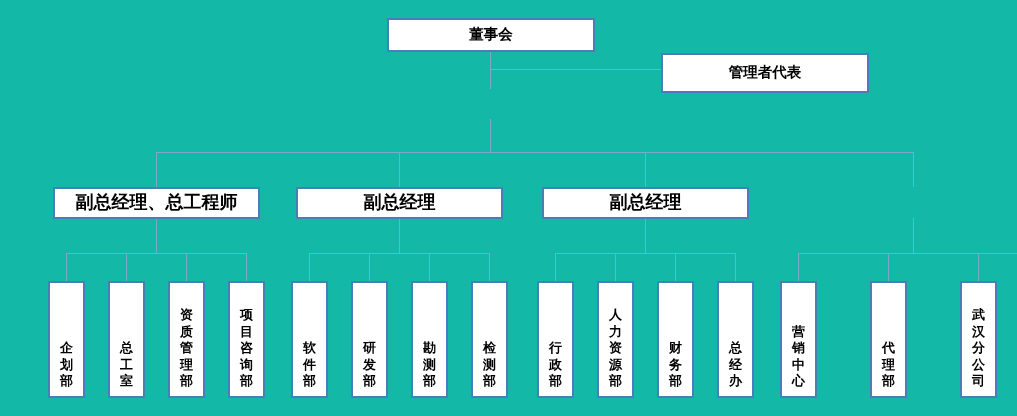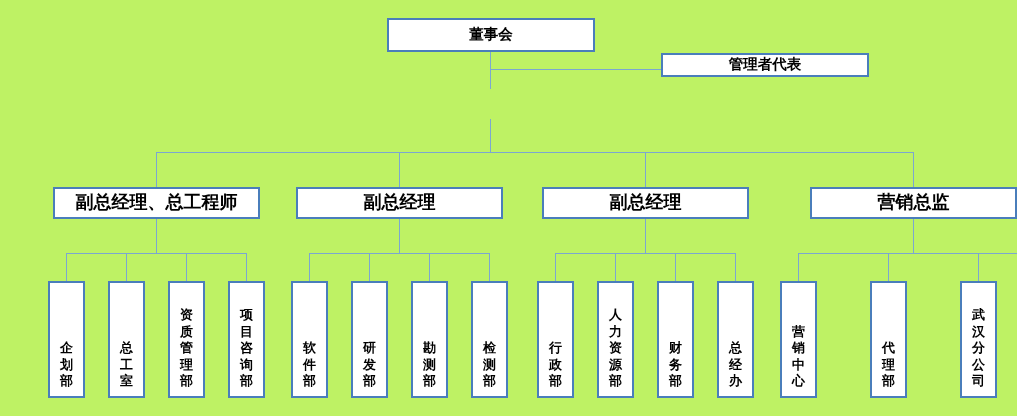--- a/index.html
+++ b/index.html
@@ -7,21 +7,21 @@
     padding: 0;
     background: #ffffff;
   }
   body {
     font-family: "Liberation Sans", "DejaVu Sans", sans-serif;
   }
   #chart {
     position: relative;
     width: 1017px;
     height: 416px;
-    background: #bef264;
+    background: #14b8a6;
     overflow: hidden;
   }
   
   .node {
     position: absolute;
     box-sizing: border-box;
     border: 2px solid #4a7ebb;
     background: #ffffff;
     display: flex;
     align-items: center;
@@ -113,27 +113,26 @@
   <div class="lv" style="left:735px; top:253px; height:28px;"></div>
 
   <div class="lv" style="left:913px; top:218px; height:35px;"></div>
   <div class="lh" style="left:798px; top:253px; width:230px;"></div>
   <div class="lv" style="left:798px; top:253px; height:28px;"></div>
   <div class="lv" style="left:888px; top:253px; height:28px;"></div>
   <div class="lv" style="left:978px; top:253px; height:28px;"></div>
 
   <div class="node top" style="left:387px; top:18px; width:208px; height:34px;">董事会</div>
 
-  <div class="node top" style="left:661px; top:53px; width:208px; height:24px;text-align:center;">管理者代表</div>
+  <div class="node top" style="left:661px; top:53px; width:208px; height:40px;text-align:center;">管理者代表</div>
 
 
   <div class="node mid" style="left:53px; top:187px; width:207px; height:32px;">副总经理、总工程师</div>
   <div class="node mid" style="left:296px; top:187px; width:207px; height:32px;">副总经理</div>
   <div class="node mid" style="left:542px; top:187px; width:207px; height:32px;">副总经理</div>
-  <div class="node mid" style="left:810px; top:187px; width:207px; height:32px;">营销总监</div>
 
   <div class="leaf" style="left:48px; top:281px; width:37px; height:117px;">
     <div class="vlabel">
         <span>企</span>
         <span>划</span>
         <span>部</span>
       </div>
   </div>
   <div class="leaf" style="left:108px; top:281px; width:37px; height:117px;">
     <div class="vlabel">

